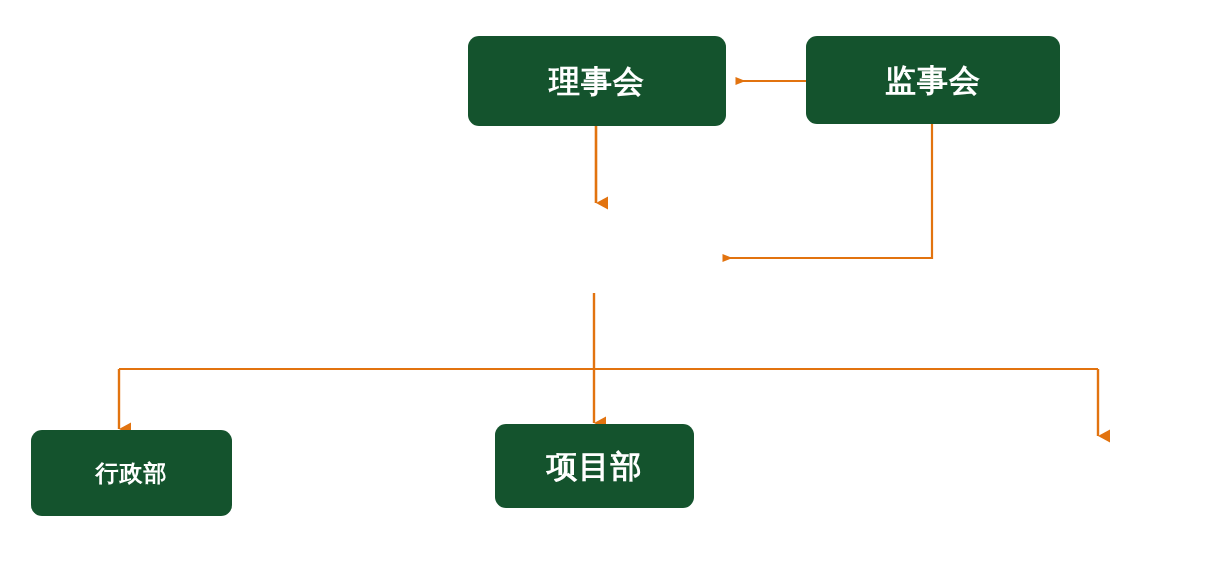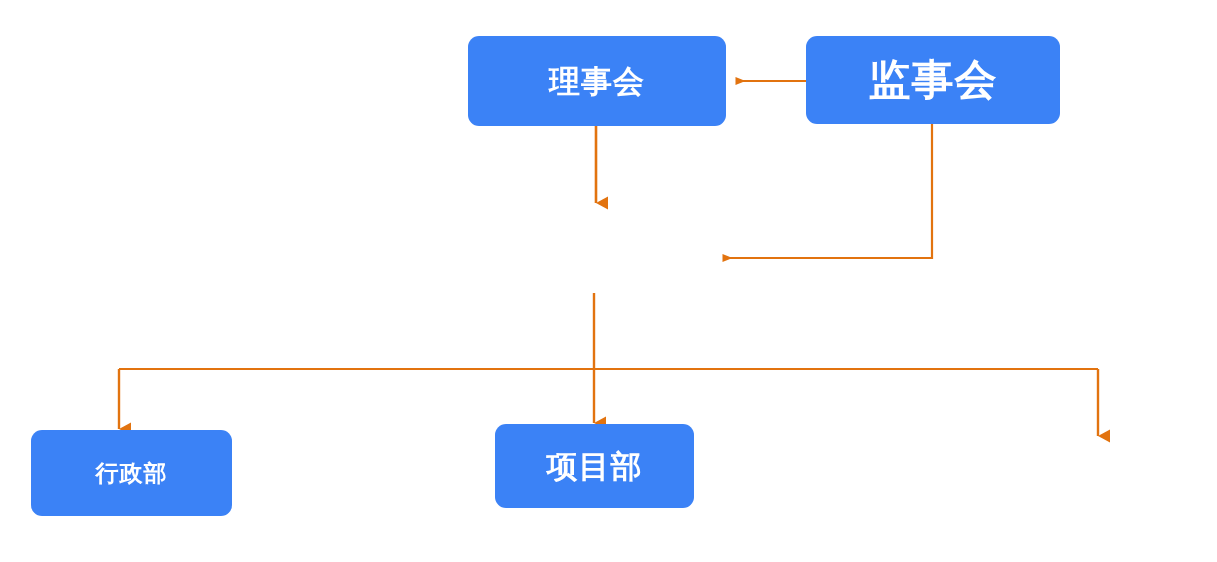--- a/index.html
+++ b/index.html
@@ -22,40 +22,40 @@
     position: absolute;
     left: 0;
     top: 0;
     width: 1217px;
     height: 562px;
     pointer-events: none;
   }
   .node {
     position: absolute;
     box-sizing: border-box;
-    background: #3b82f6;
+    background: #14532d;
     border-radius: 11px;
     display: flex;
     align-items: center;
     justify-content: center;
     color: #ffffff;
     font-family: "Liberation Serif", "DejaVu Serif", serif;
     font-weight: bold;
     letter-spacing: 1px;
     user-select: none;
     text-align: center;
   }
   .node-label {
     display: block;
     line-height: 1;
     white-space: nowrap;
   }
   
   #node-board      { left: 468px; top: 36px;  width: 258px; height: 90px;  font-size: 31px; }
-  #node-superv     { left: 806px; top: 36px;  width: 254px; height: 88px;  font-size: 42px; }
+  #node-superv     { left: 806px; top: 36px;  width: 254px; height: 88px;  font-size: 31px; }
   #node-secretariat{ left: 494px; top: 204px; width: 219px; height: 89px;  font-size: 31px; }
   #node-admin      { left: 31px;  top: 430px; width: 201px; height: 86px;  font-size: 23px; }
   #node-project    { left: 495px; top: 424px; width: 199px; height: 84px;  font-size: 31px; }
   #node-finance    { left: 982px; top: 437px; width: 200px; height: 84px;  font-size: 31px; }
 </style>
 </head>
 <body>
 
 <div id="chart-root">
 

